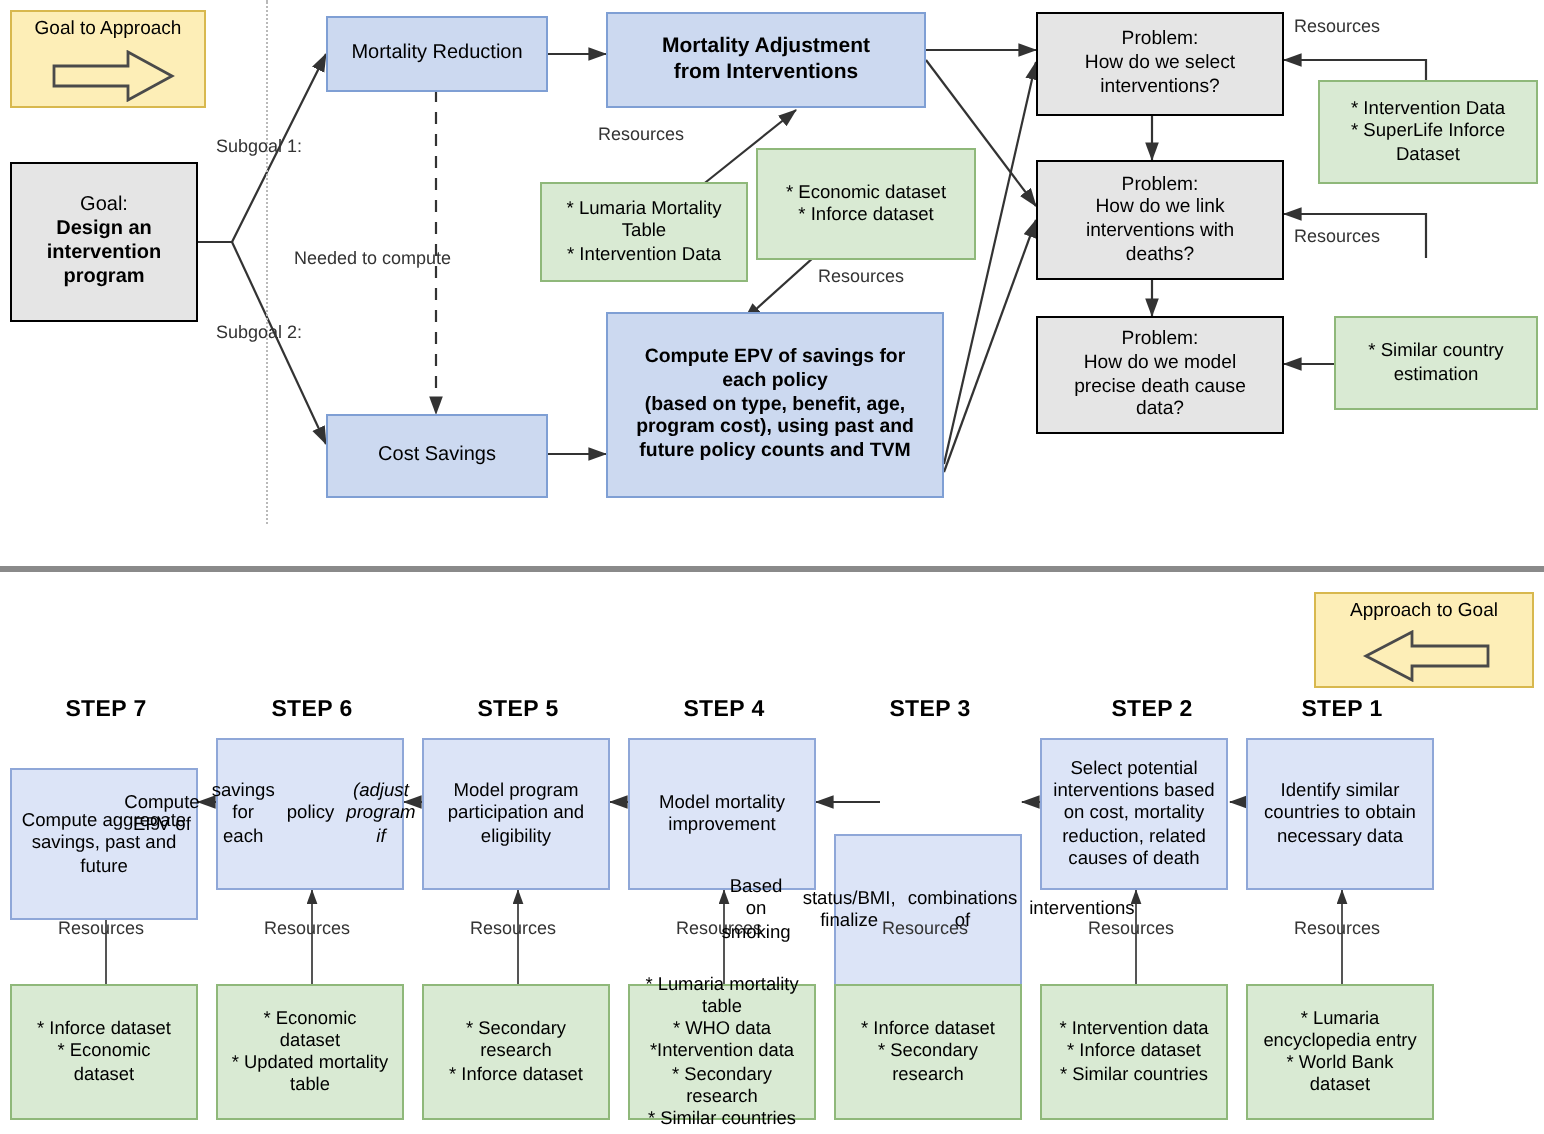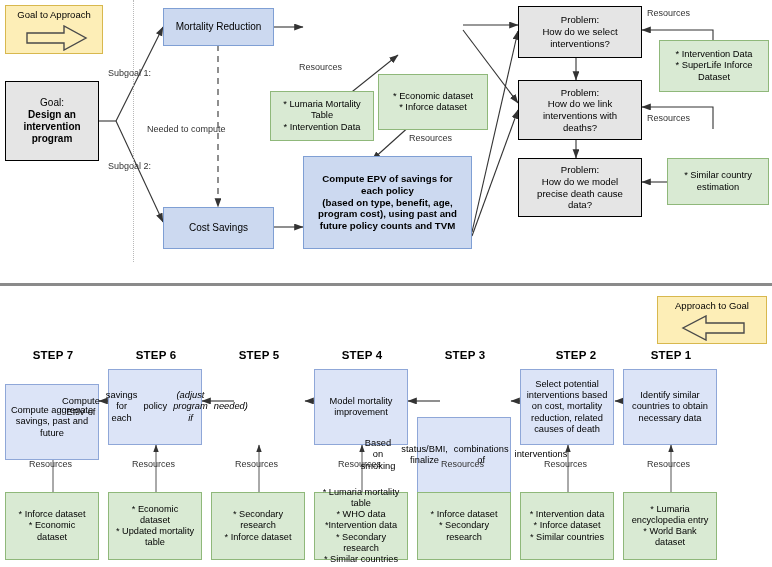--- a/index.html
+++ b/index.html
@@ -116,20 +116,24 @@
   <div class="lbl" style="left:147px;top:124px;text-align:center;">Needed to compute</div>
 
   <div class="node blue" style="left:163px;top:207px;width:111px;height:42px;font-size:10px;">
     <span>Cost Savings</span>
   </div>
 
   <div class="node blue" style="left:163px;top:8px;width:111px;height:38px;font-size:10px;">
     <span>Mortality Reduction</span>
   </div>
 
+  <div class="node blue" style="left:303px;top:6px;width:160px;height:48px;font-size:10.5px;flex-direction:column;">
+    <span class="b">Mortality Adjustment</span>
+    <span class="b">from Interventions</span>
+  </div>
 
   <div class="node blue" style="left:303px;top:156px;width:169px;height:93px;font-size:9.7px;flex-direction:column;">
     <span class="b">Compute EPV of savings for</span>
     <span class="b">each policy</span>
     <span class="b">(based on type, benefit, age,</span>
     <span class="b">program cost), using past and</span>
     <span class="b">future policy counts and TVM</span>
   </div>
 
   <div class="lbl" style="left:299px;top:62px;">Resources</div>
@@ -209,20 +213,25 @@
   </div>
   <div class="lbl" style="left:132px;top:459px;">Resources</div>
   <div class="node green" style="left:108px;top:492px;width:94px;height:68px;font-size:9.2px;flex-direction:column;">
     <span>* Economic</span>
     <span>dataset</span>
     <span>* Updated mortality</span>
     <span>table</span>
   </div>
 
   <div class="steplbl" style="left:211px;top:349px;width:96px;">STEP 5</div>
+  <div class="node blue-lite" style="left:211px;top:369px;width:94px;height:76px;font-size:9.3px;flex-direction:column;">
+    <span>Model program</span>
+    <span>participation and</span>
+    <span>eligibility</span>
+  </div>
   <div class="lbl" style="left:235px;top:459px;">Resources</div>
   <div class="node green" style="left:211px;top:492px;width:94px;height:68px;font-size:9.2px;flex-direction:column;">
     <span>* Secondary</span>
     <span>research</span>
     <span>* Inforce dataset</span>
   </div>
 
   <div class="steplbl" style="left:314px;top:349px;width:96px;">STEP 4</div>
   <div class="node blue-lite" style="left:314px;top:369px;width:94px;height:76px;font-size:9.3px;flex-direction:column;">
     <span>Model mortality</span>

